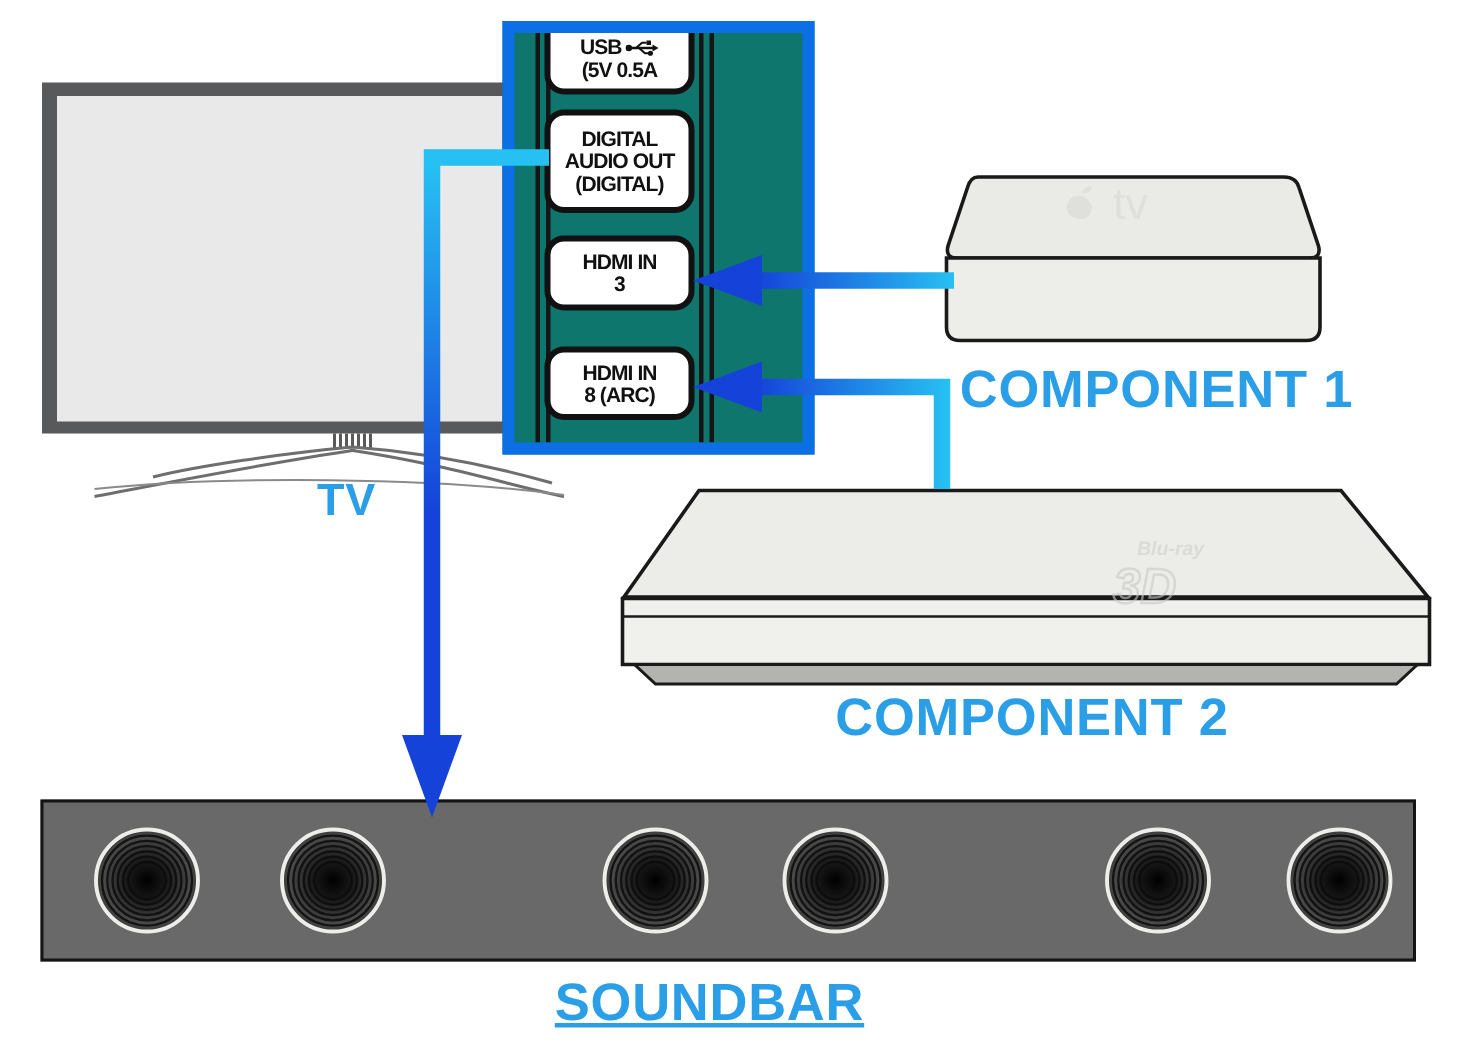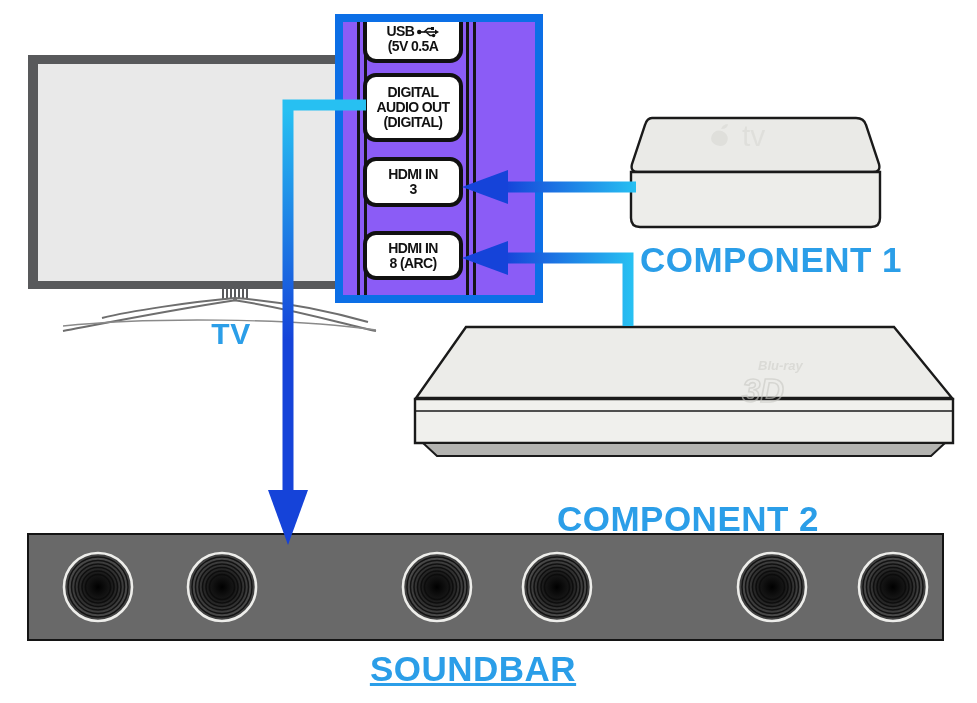--- a/index.html
+++ b/index.html
@@ -6,38 +6,38 @@
   #canvas{position:relative;width:977px;height:703px;background:#fff;overflow:hidden;
           font-family:"Liberation Sans",sans-serif;}
   .abs{position:absolute;}
 
   
   .tv-frame{left:28px;top:55px;width:317px;height:234px;background:var(--tv_frame);z-index:1;}
   .tv-screen{left:10px;top:9px;width:297px;height:217px;background:var(--screen);}
   .tv-stand{left:40px;top:286px;width:360px;height:60px;z-index:1;}
 
   
-  .callout{left:335px;top:14px;width:208px;height:289px;background:#8b5cf6;
+  .callout{left:335px;top:14px;width:208px;height:289px;background:#0f766e;
            border:8px solid var(--callout_border);box-sizing:border-box;z-index:2;}
   .callout-inner{position:absolute;left:0;top:0;right:0;bottom:0;overflow:hidden;}
   .panel-line{position:absolute;width:3px;top:0;bottom:0;background:#151515;}
   .port-box{position:absolute;left:20px;width:100px;box-sizing:border-box;
             border:4px solid #111;border-radius:13px;background:#fff;
             display:flex;flex-direction:column;align-items:center;justify-content:center;
             font-weight:bold;font-size:14px;line-height:15px;letter-spacing:-0.6px;color:#111;
             text-align:center;}
   .port-usb{top:-26px;height:67px;justify-content:flex-end;padding-bottom:5px;}
   .usb-row{display:flex;align-items:center;gap:3px;}
 
   
   .dev-label{font-weight:bold;color:var(--label_blue);text-align:center;z-index:3;
              font-size:35px;letter-spacing:0.5px;}
   .tv-label{left:156px;top:317px;width:150px;font-size:30px;}
   .c1-label{left:621px;top:240px;width:300px;}
-  .c2-label{left:538px;top:459px;width:300px;margin-top:40px;}
+  .c2-label{left:538px;top:459px;width:300px;}
   .sb-label{left:323px;top:649px;width:300px;text-decoration:underline;}
 
   
   .device-svg{z-index:2;}
 
   
   .soundbar{left:27px;top:533px;width:917px;height:108px;background:var(--soundbar_body);
             border:2px solid #141414;box-sizing:border-box;z-index:2;}
   .speaker{position:absolute;top:15px;width:74px;height:74px;}
 

